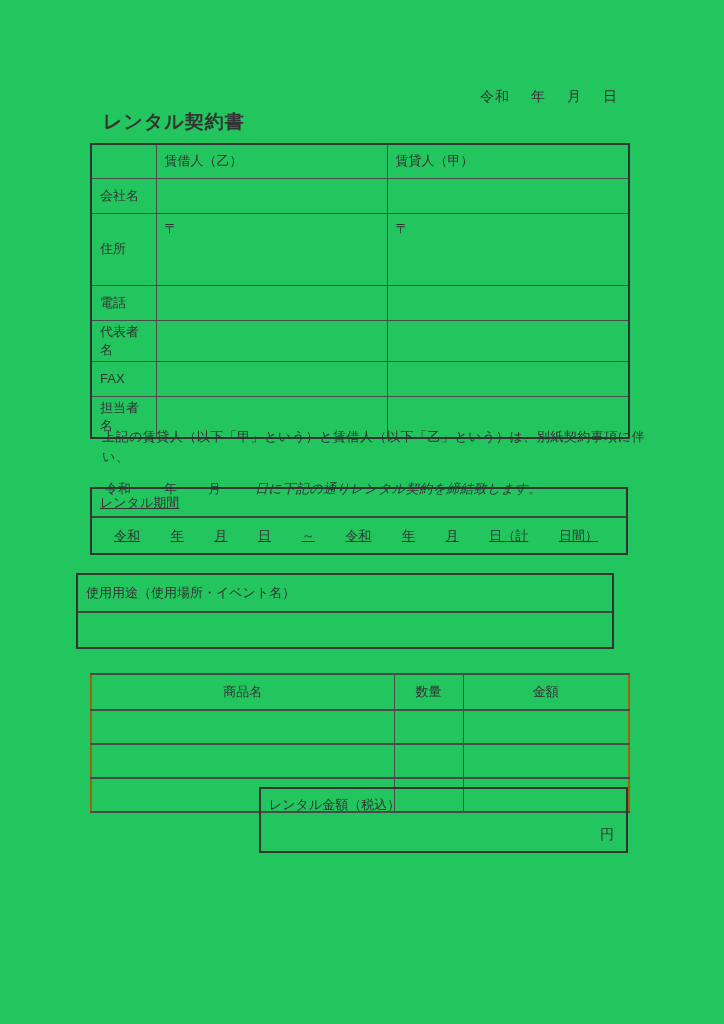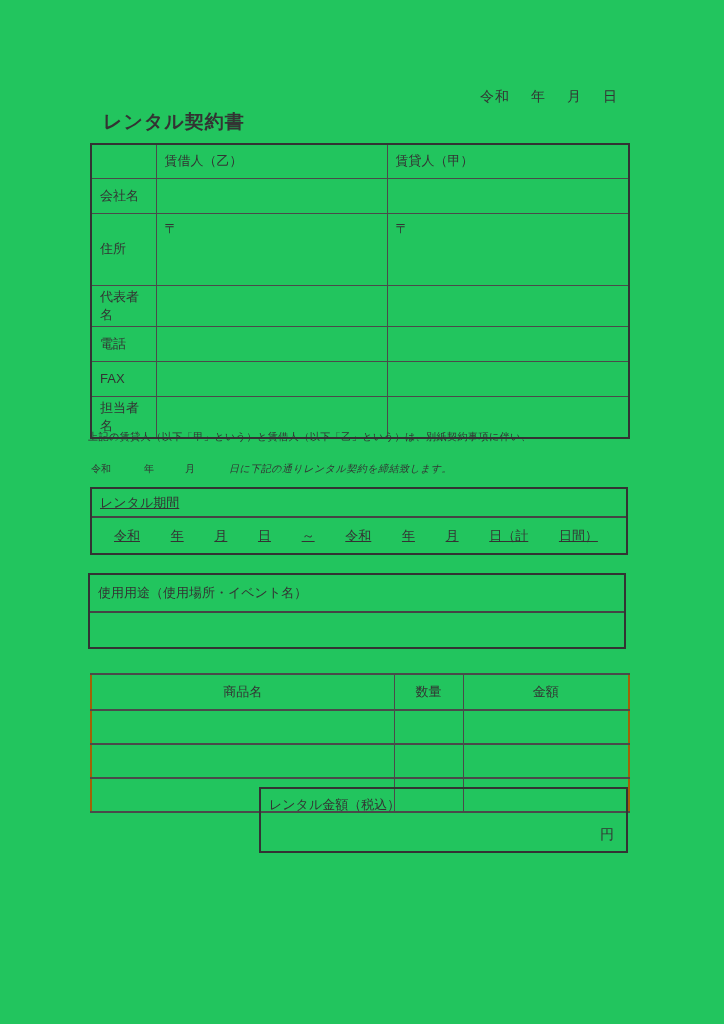--- a/index.html
+++ b/index.html
@@ -42,22 +42,22 @@
   .party-table .c-label { width: 65px; }
   .party-table .c-otsu  { width: 231px; }
   .party-table .c-kou   { width: 242px; }
   .party-table tr.r-head td   { height: 34px; }
   .party-table tr.r-std td    { height: 35px; }
   .party-table tr.r-addr td   { height: 72px; }
   .party-table tr.r-addr td.addr-cell { vertical-align: top; padding-top: 6px; }
 
   
   .intro {
-    position: absolute; left: 88px; top: 427px; width: 560px;
-    font-size: 10px; line-height: 20px;
+    position: absolute; left: 102px; top: 427px; width: 560px;
+    font-size: 13px; line-height: 20px;
   }
   .intro-line1 { letter-spacing: 0.5px; }
   .intro-line2 { display: flex; margin-top: 12px; }
   .intro-line2 .seg-era   { margin-left: 3px; }
   .intro-line2 .seg-year  { margin-left: 33px; }
   .intro-line2 .seg-month { margin-left: 31px; }
   .intro-line2 .seg-rest  { margin-left: 34px; letter-spacing: 0.5px; font-style: italic; }
 
   
   .period-box {
@@ -69,21 +69,21 @@
     display: flex; align-items: center; padding-left: 8px;
   }
   .period-row {
     height: 35px;
     display: flex; align-items: center; justify-content: space-between;
     padding: 0 28px 0 22px;
   }
 
   
   .usage-box {
-    position: absolute; left: 88px; top: 573px; width: 538px;
+    position: absolute; left: 76px; top: 573px; width: 538px;
     border: 2px solid #333; font-size: 13px;
   }
   .usage-header {
     height: 38px; border-bottom: 2px solid #444;
     display: flex; align-items: center; padding-left: 8px;
   }
   .usage-body { height: 34px; }
 
   
   .items-table {
@@ -139,26 +139,26 @@
       <td>会社名</td>
       <td></td>
       <td></td>
     </tr>
     <tr class="r-addr">
       <td>住所</td>
       <td class="addr-cell">〒</td>
       <td class="addr-cell">〒</td>
     </tr>
     <tr class="r-std">
+      <td>電話</td>
+      <td></td>
+      <td></td>
+    </tr>
+    <tr class="r-std">
       <td>代表者名</td>
-      <td></td>
-      <td></td>
-    </tr>
-    <tr class="r-std">
-      <td>電話</td>
       <td></td>
       <td></td>
     </tr>
     <tr class="r-std">
       <td>FAX</td>
       <td></td>
       <td></td>
     </tr>
     <tr class="r-std">
       <td>担当者名</td>

